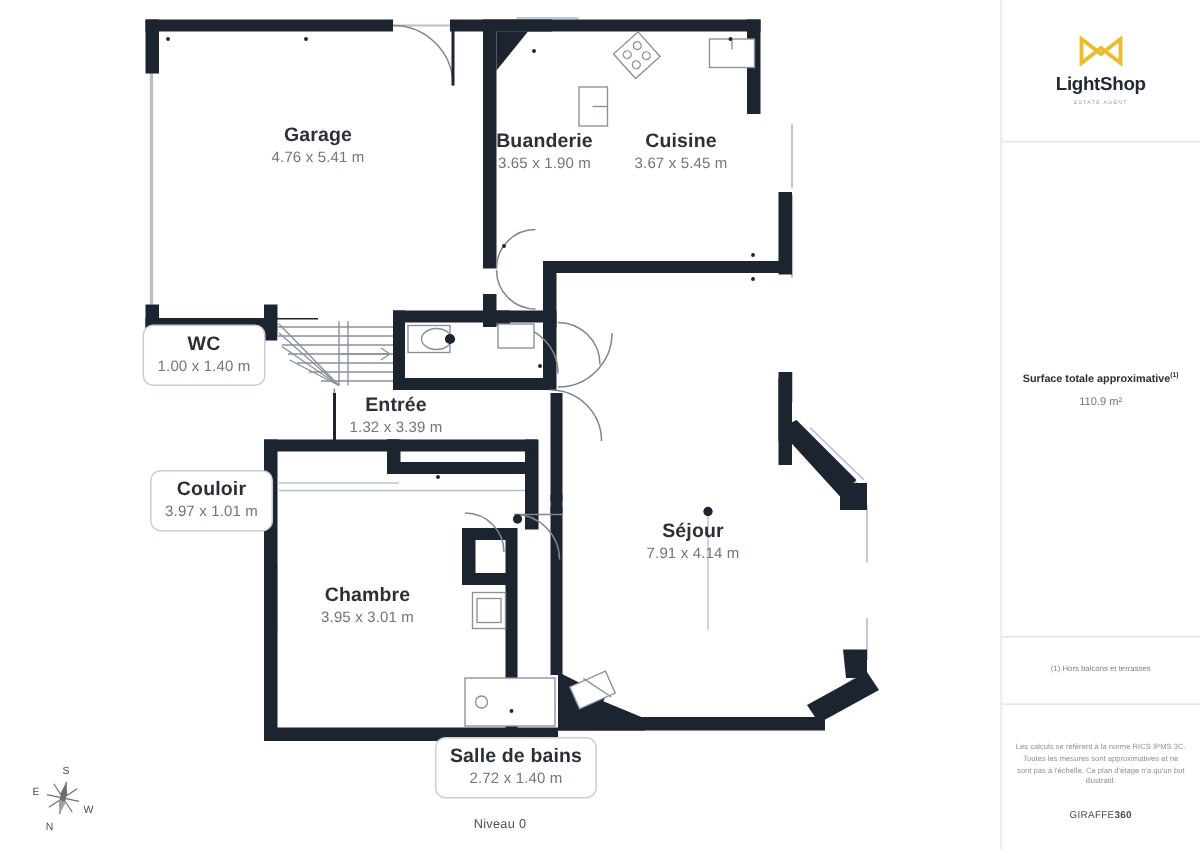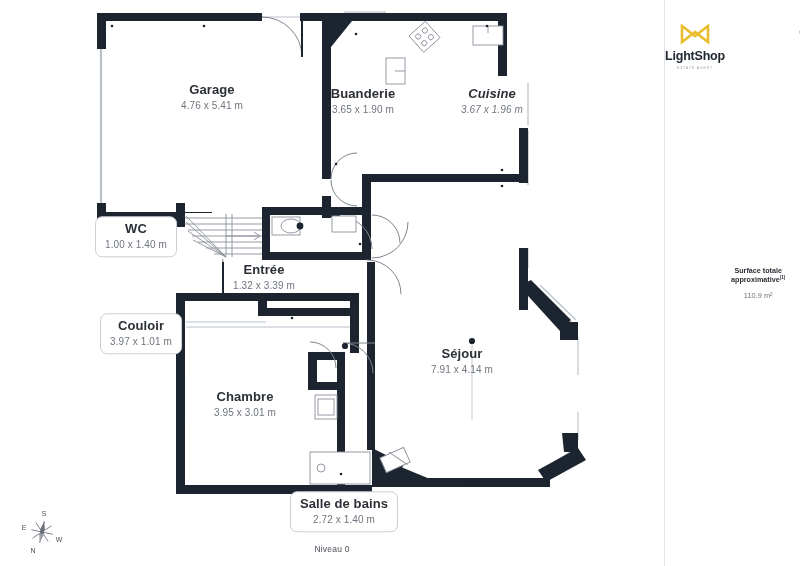--- a/index.html
+++ b/index.html
@@ -68,21 +68,21 @@
     letter-spacing: .2px;
   }
 
   
   #sidebar {
     width: 136px; height: 566px;
     border-left: 1px solid #e3e6ea;
     background: #ffffff;
     position: relative;
     display: flex;
-    flex-direction: row;
+    flex-direction: column;
   }
   .sb-sep { height: 1px; background: #e3e6ea; width: 100%; }
   #sb-logo-block {
     height: 94px;
     display: flex; flex-direction: column;
     align-items: center; justify-content: center;
     gap: 3px;
   }
   #logo-mark { width: 30px; height: 22px; display: block; }
   #logo-word {
@@ -339,23 +339,23 @@
     <div class="room-label" style="left:212px; top:97px;">
       <div class="rl-name">Garage</div>
       <div class="rl-dim">4.76 x 5.41 m</div>
     </div>
 
     <div class="room-label" style="left:363px; top:101px;">
       <div class="rl-name">Buanderie</div>
       <div class="rl-dim">3.65 x 1.90 m</div>
     </div>
 
-    <div class="room-label" style="left:492px; top:101px;font-style:italic;">
+    <div class="room-label" style="left:454px; top:101px;">
       <div class="rl-name">Cuisine</div>
-      <div class="rl-dim">3.67 x 1.96 m</div>
+      <div class="rl-dim">3.67 x 5.45 m</div>
     </div>
 
     <div class="room-label boxed" style="left:136px; top:237px;">
       <div class="rl-name">WC</div>
       <div class="rl-dim">1.00 x 1.40 m</div>
     </div>
 
     <div class="room-label" style="left:264px; top:277px;">
       <div class="rl-name">Entrée</div>
       <div class="rl-dim">1.32 x 3.39 m</div>

